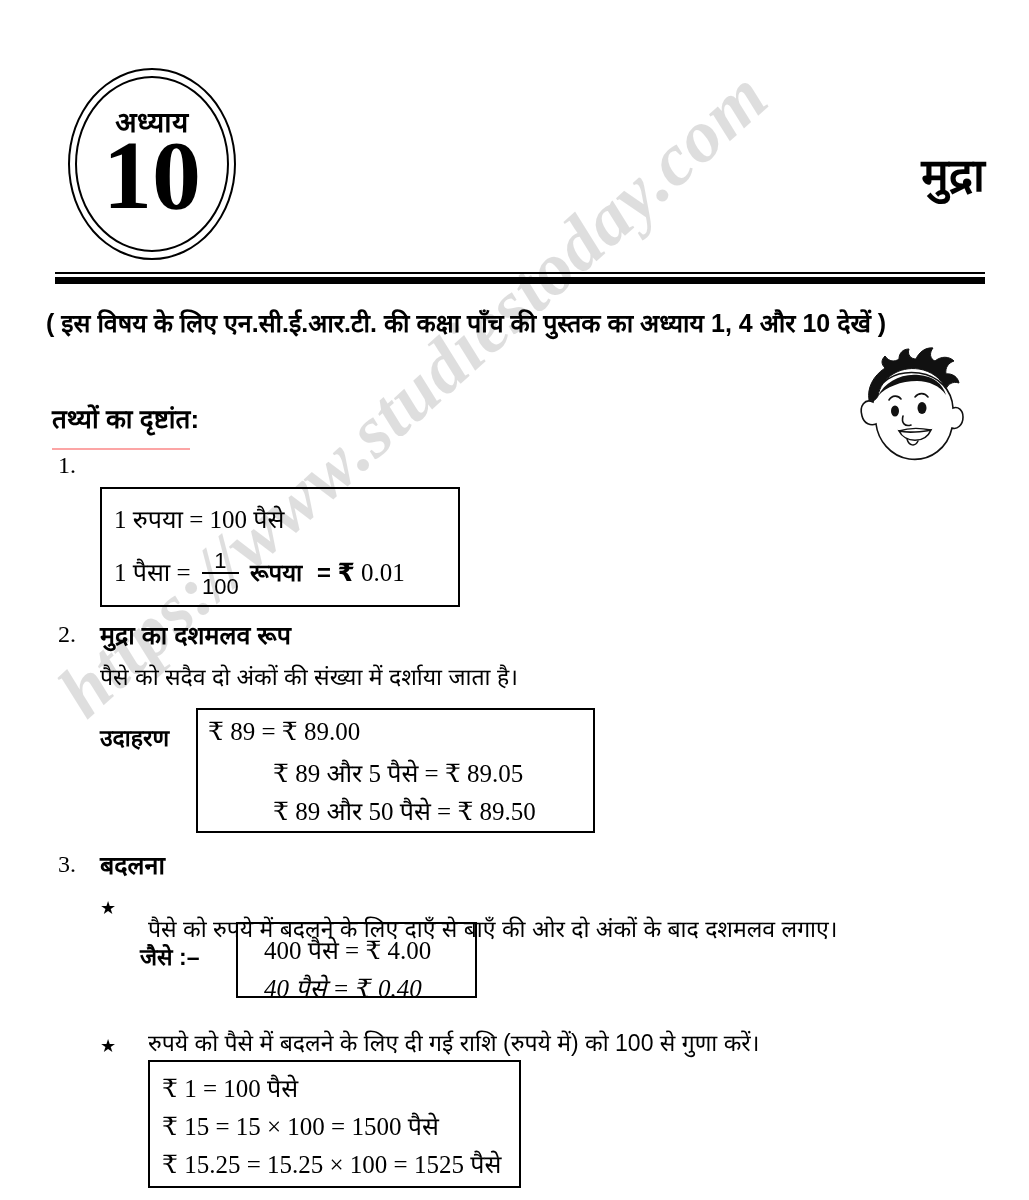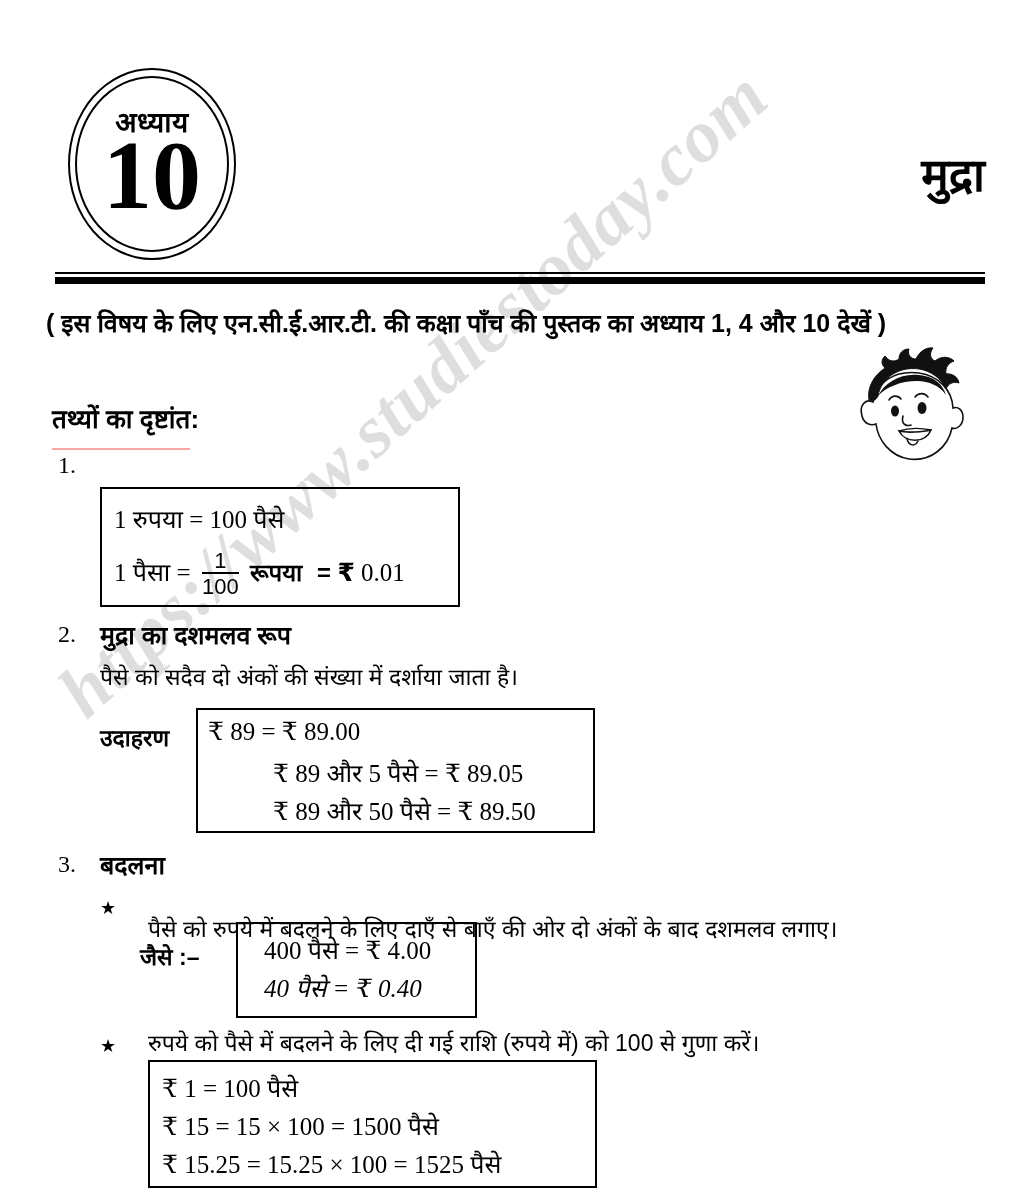--- a/index.html
+++ b/index.html
@@ -313,29 +313,29 @@
   </div>
 
   <div class="item-num" style="left:58px; top:851px;">3.</div>
   <div class="item-title" style="left:100px; top:847px;">बदलना</div>
 
   <div class="star-bullet" style="left:100px; top:897px;">★</div>
   <div class="item-body" style="left:148px; top:888px; width:860px;margin-top:24px;">पैसे को रुपये में बदलने के लिए दाएँ से बाएँ की ओर दो अंकों के बाद दशमलव लगाए।</div>
 
   <div class="side-label" style="left:140px; top:940px;">जैसे :–</div>
 
-  <div class="box" style="left:236px; top:922px; width:241px; height:96px;">
+  <div class="box" style="left:236px; top:922px; width:241px; height:76px;">
     <div class="line" style="position:absolute; left:26px; top:8px;">400  पैसे  =  ₹  4.00</div>
     <div class="line" style="position:absolute; left:26px; top:46px;font-style:italic;">40  पैसे  =  ₹  0.40</div>
   </div>
 
   <div class="star-bullet" style="left:100px; top:1035px;">★</div>
   <div class="item-body" style="left:148px; top:1026px; width:870px;">रुपये को पैसे में बदलने के लिए दी गई राशि (रुपये में) को 100 से गुणा करें।</div>
 
-  <div class="box" style="left:148px; top:1060px; width:449px; height:128px;">
+  <div class="box" style="left:148px; top:1060px; width:373px; height:128px;">
     <div class="line" style="position:absolute; left:12px; top:8px;">₹  1  =  100  पैसे</div>
     <div class="line" style="position:absolute; left:12px; top:46px;">₹  15  =  15  ×  100  =  1500  पैसे</div>
     <div class="line" style="position:absolute; left:12px; top:84px;">₹  15.25  =  15.25  ×  100  =  1525  पैसे</div>
   </div>
 
 </div>
 
 <div class="watermark">
   <span>https://www.studiestoday.com</span>
 </div>

